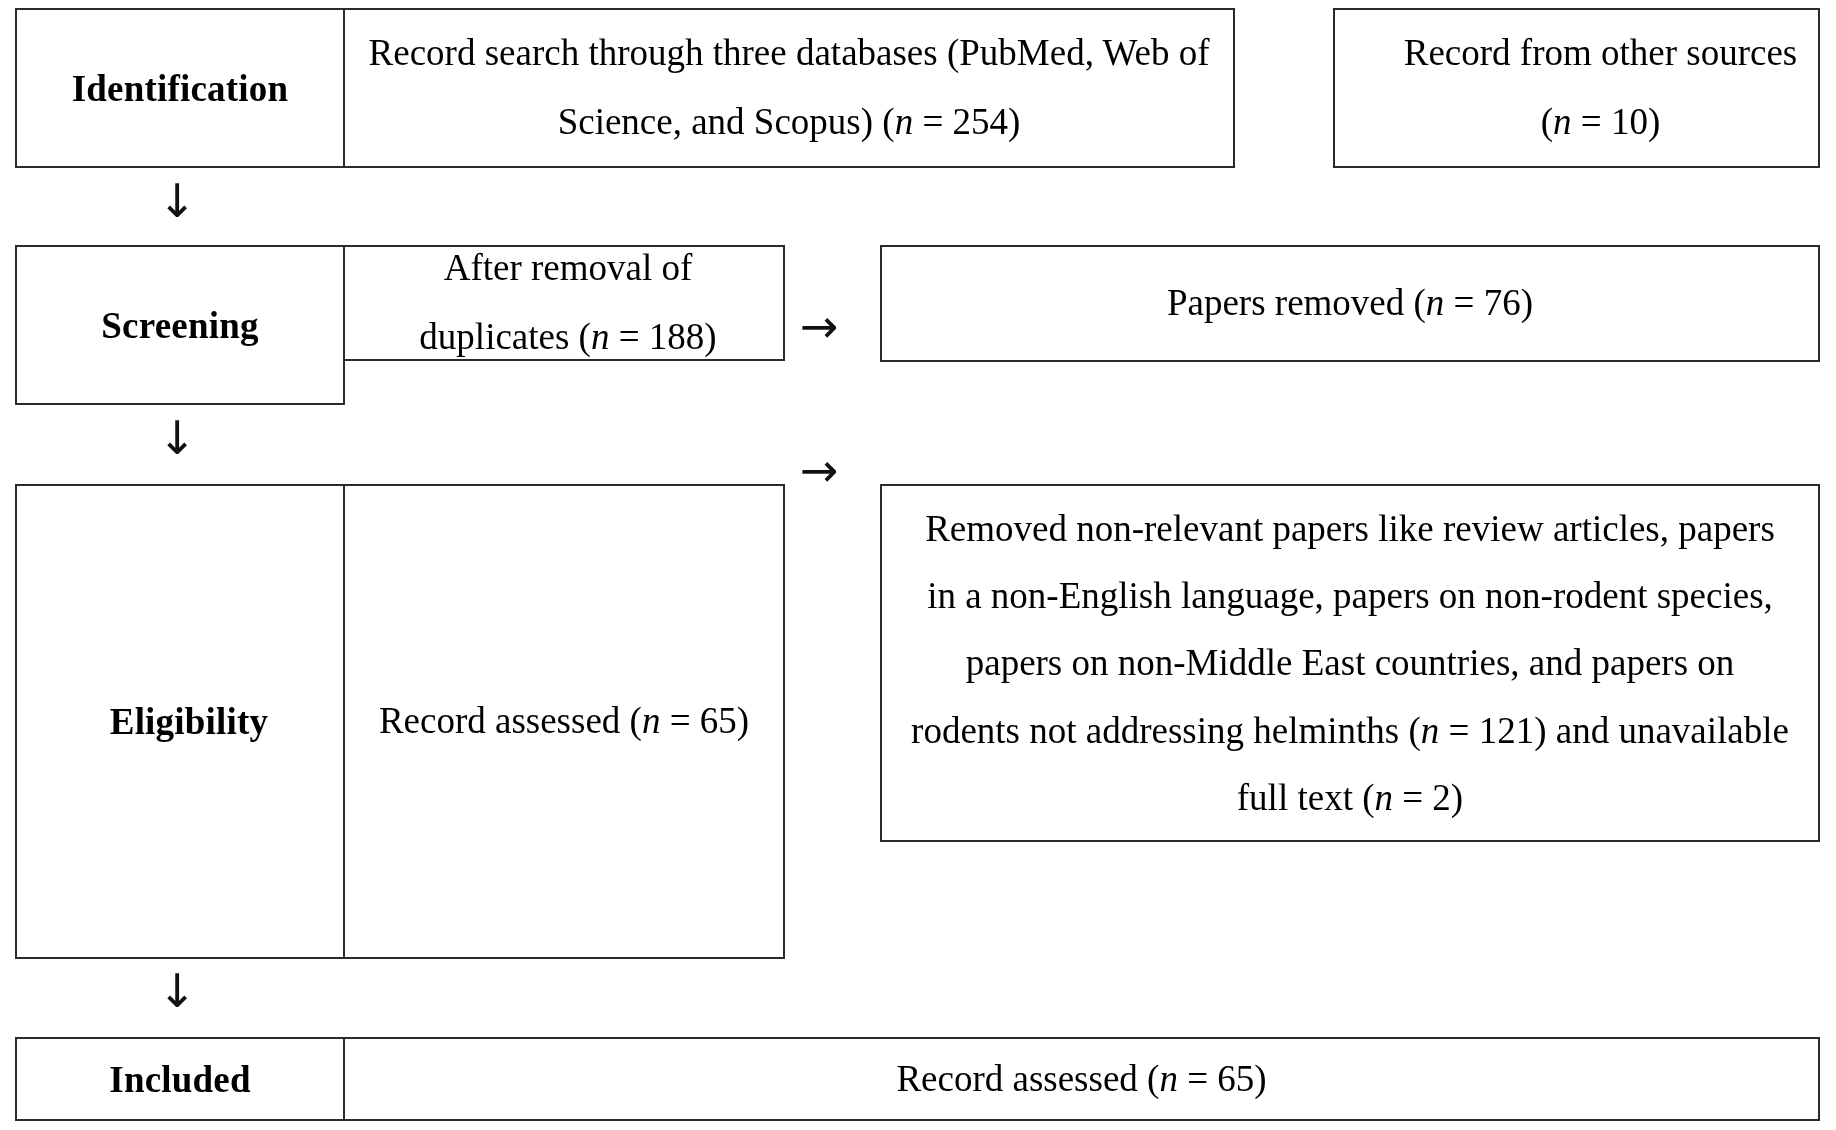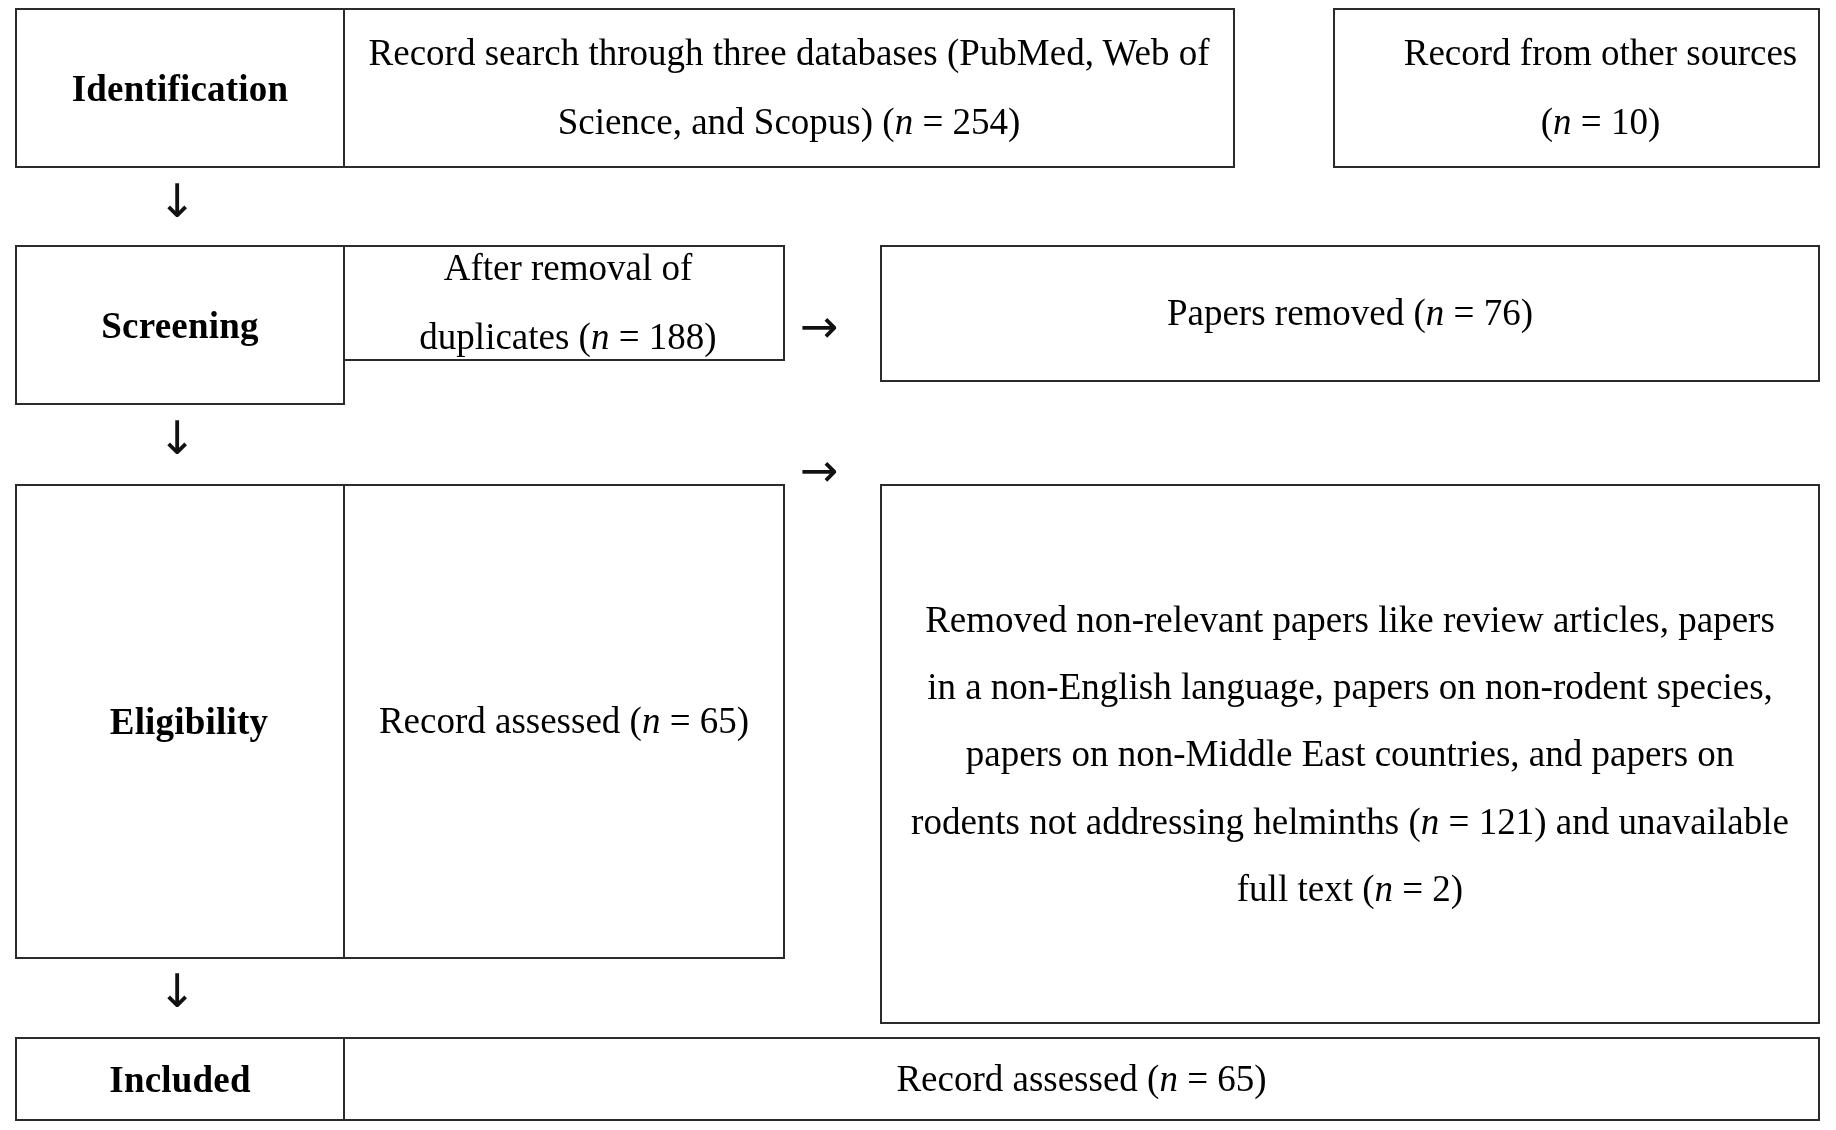--- a/index.html
+++ b/index.html
@@ -89,37 +89,37 @@
   <div class="box" style="left:15px; top:245px; width:330px; height:160px;">
     <div class="stage-label">Screening</div>
   </div>
 
   <div class="box" style="left:343px; top:245px; width:442px; height:116px;padding-left:8px;">
     <div class="cell-text">After removal of duplicates (<span class="ital">n</span> = 188)</div>
   </div>
 
   <div class="arrow-right" style="left:800px; top:303px;">→</div>
 
-  <div class="box" style="left:880px; top:245px; width:940px; height:137px;">
+  <div class="box" style="left:880px; top:245px; width:940px; height:117px;">
     <div class="cell-text">Papers removed (<span class="ital">n</span> = 76)</div>
   </div>
 
   <div class="arrow-down" style="left:158px; top:415px;">↓</div>
 
   <div class="box" style="left:15px; top:484px; width:330px; height:475px;padding-left:18px;">
     <div class="stage-label">Eligibility</div>
   </div>
 
   <div class="box" style="left:343px; top:484px; width:442px; height:475px;">
     <div class="cell-text">Record assessed (<span class="ital">n</span> = 65)</div>
   </div>
 
   <div class="arrow-right" style="left:800px; top:447px;">→</div>
 
-  <div class="box" style="left:880px; top:484px; width:940px; height:540px; align-items:center;">
+  <div class="box" style="left:880px; top:484px; width:940px; height:358px; align-items:center;">
     <div class="cell-text" style="padding:0 28px; line-height:1.82;">Removed non-relevant papers like review articles, papers in a non-English language, papers on non-rodent species, papers on non-Middle East countries, and papers on rodents not addressing helminths (<span class="ital">n</span> = 121) and unavailable full text (<span class="ital">n</span> = 2)</div>
   </div>
 
   <div class="arrow-down" style="left:158px; top:968px;">↓</div>
 
   <div class="box" style="left:15px; top:1037px; width:330px; height:84px;">
     <div class="stage-label">Included</div>
   </div>
 
   <div class="box" style="left:343px; top:1037px; width:1477px; height:84px;">

